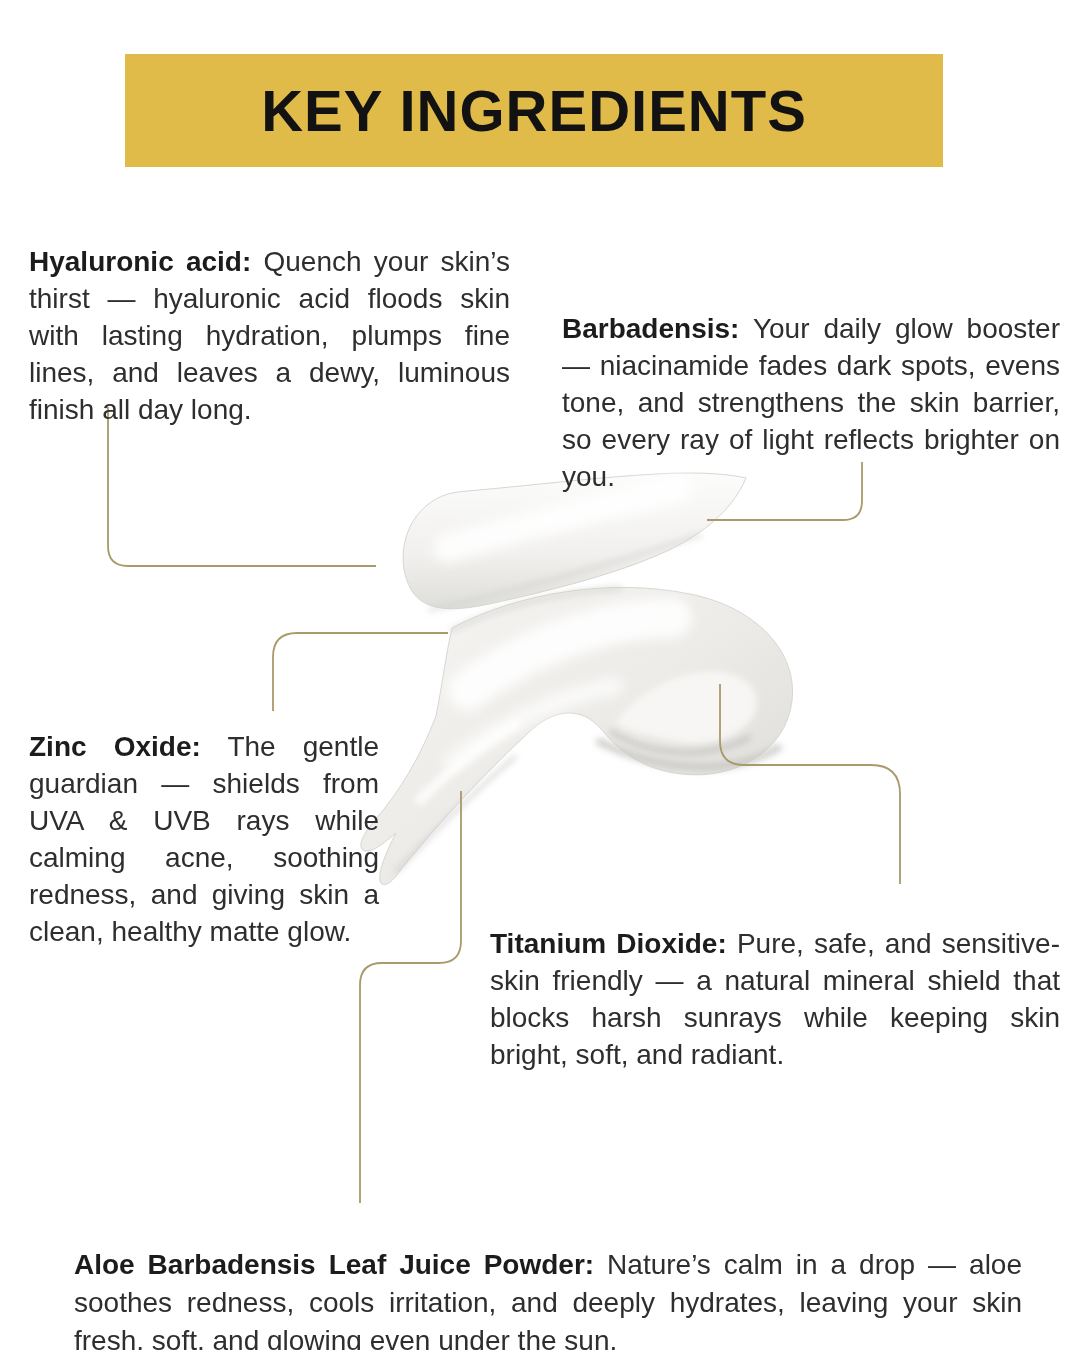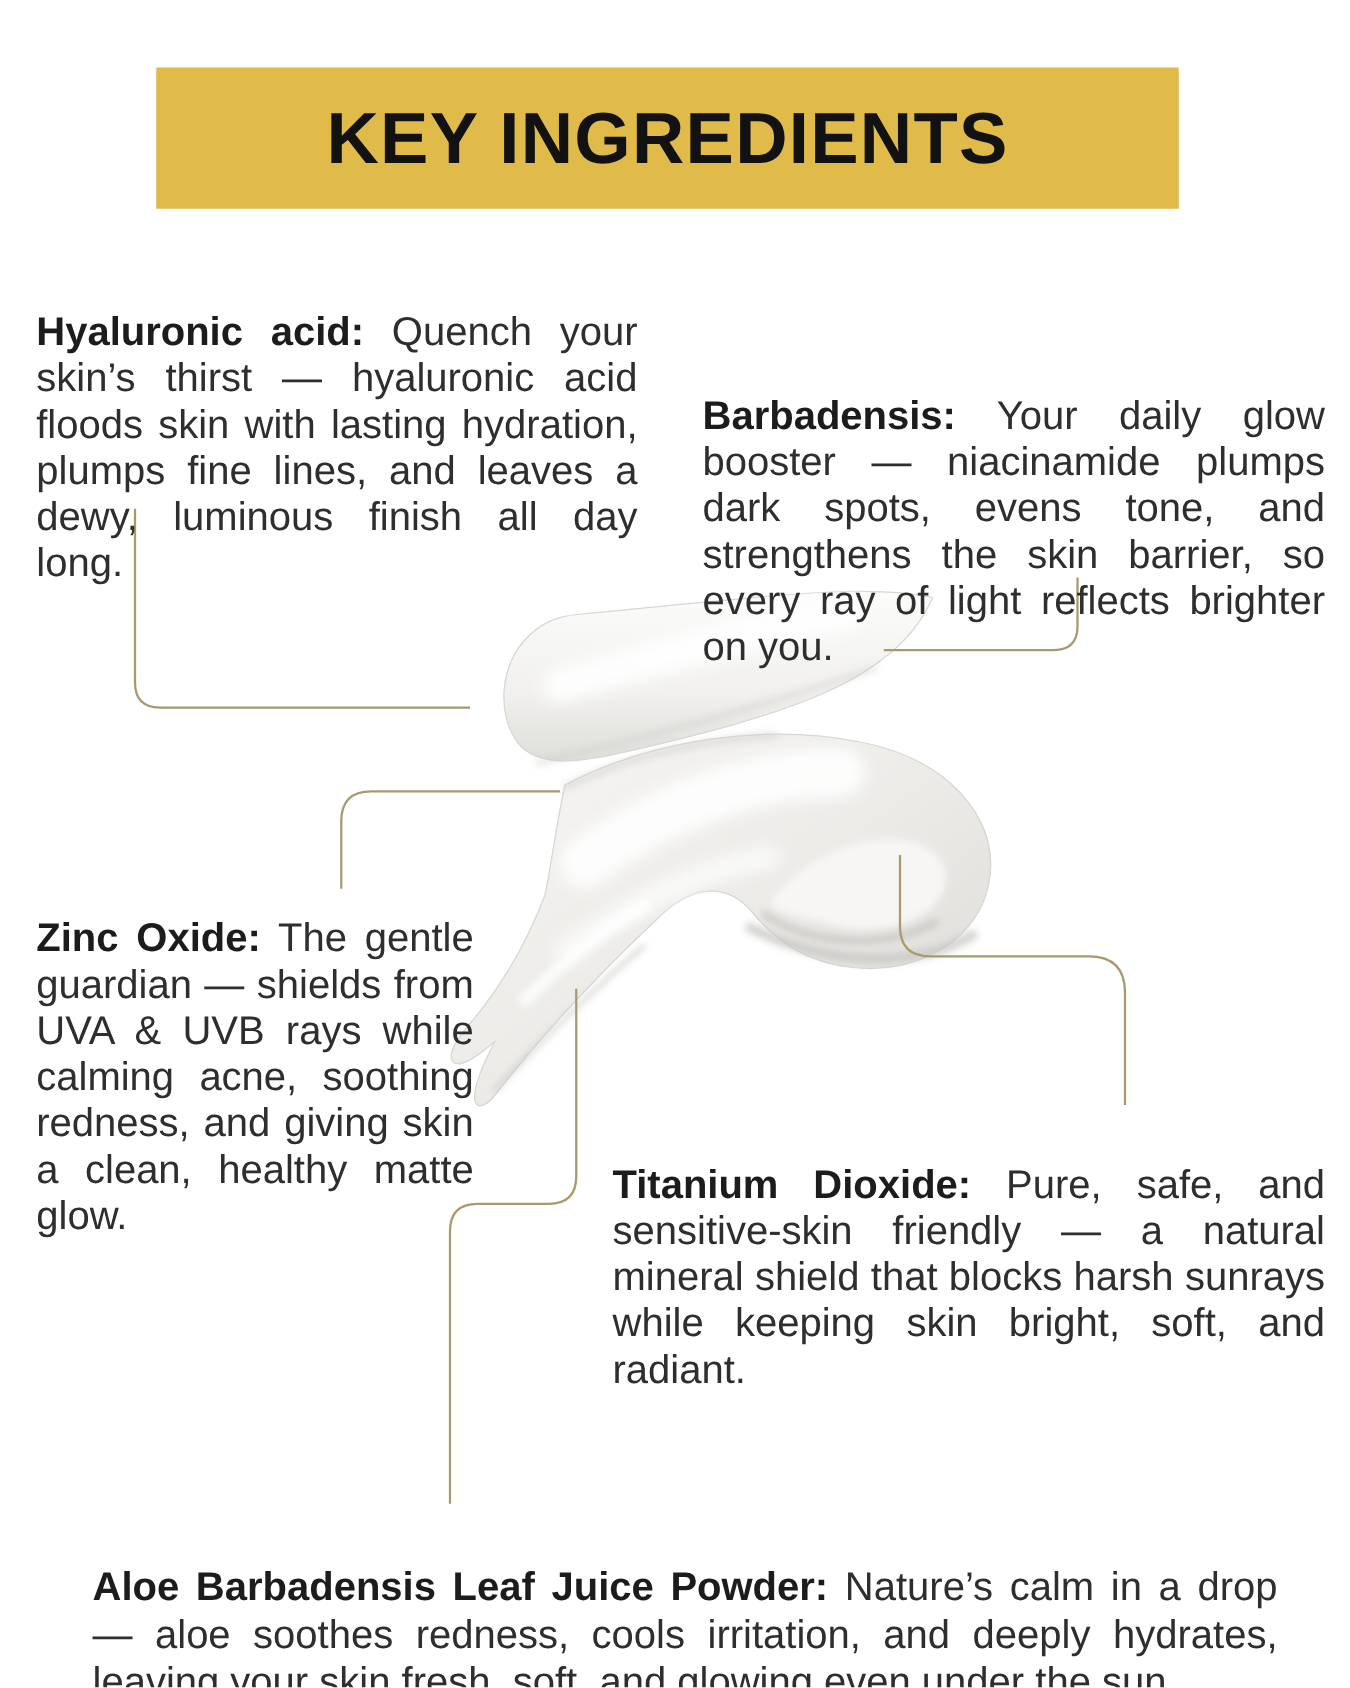--- a/index.html
+++ b/index.html
@@ -15,21 +15,21 @@
     background:var(--banner-bg,#e0bb4a);
     display:flex;align-items:center;justify-content:center;
   }
   .banner h1{
     margin:0;font-size:58px;font-weight:700;letter-spacing:1px;
     color:var(--banner-text,#121212);
     font-family:"Liberation Sans", sans-serif;
   }
   .ing{
     position:absolute;
-    font-size:32px;line-height:37px;
+    font-size:28px;line-height:37px;
     text-align:justify;
     color:var(--body-text,#2e2e2e);
   }
   .ing .ing-name{font-weight:700;color:var(--heading-text,#1c1c1c);}
   .ing-hyaluronic{left:29px;top:215px;width:481px;}
   .ing-niacinamide{left:562px;top:282px;width:498px;}
   .ing-zinc{left:29px;top:700px;width:350px;}
   .ing-titanium{left:490px;top:897px;width:570px;}
   .ing-aloe{left:74px;top:1218px;width:948px;line-height:38px;}
   svg.art{position:absolute;left:0;top:0;width:1080px;height:1350px;}
@@ -85,21 +85,21 @@
       <path class="connector" d="M461,791 L461,941 Q461,963 439,963 L382,963 Q360,963 360,985 L360,1203"></path>
     </g>
   </svg>
 
   <header class="banner">
     <h1>KEY INGREDIENTS</h1>
   </header>
 
   <p class="ing ing-hyaluronic"><span class="ing-name">Hyaluronic acid:</span> <span>Quench your skin’s thirst — hyaluronic acid floods skin with lasting hydration, plumps fine lines, and leaves a dewy, luminous finish all day long.</span></p>
 
-  <p class="ing ing-niacinamide"><span class="ing-name">Barbadensis:</span> <span>Your daily glow booster — niacinamide plumps dark spots, evens tone, and strengthens the skin barrier, so every ray of light reflects brighter on you.</span></p>
+  <p class="ing ing-niacinamide"><span class="ing-name">Barbadensis:</span> <span>Your daily glow booster — niacinamide fades dark spots, evens tone, and strengthens the skin barrier, so every ray of light reflects brighter on you.</span></p>
 
   <p class="ing ing-titanium"><span class="ing-name">Titanium Dioxide:</span> <span>Pure, safe, and sensitive-skin friendly — a natural mineral shield that blocks harsh sunrays while keeping skin bright, soft, and radiant.</span></p>
 
   <p class="ing ing-zinc"><span class="ing-name">Zinc Oxide:</span> <span>The gentle guardian — shields from UVA &amp; UVB rays while calming acne, soothing redness, and giving skin a clean, healthy matte glow.</span></p>
 
   <p class="ing ing-aloe"><span class="ing-name">Aloe Barbadensis Leaf Juice Powder:</span> <span>Nature’s calm in a drop — aloe soothes redness, cools irritation, and deeply hydrates, leaving your skin fresh, soft, and glowing even under the sun.</span></p>
 
 </div>
 
 </body></html>

